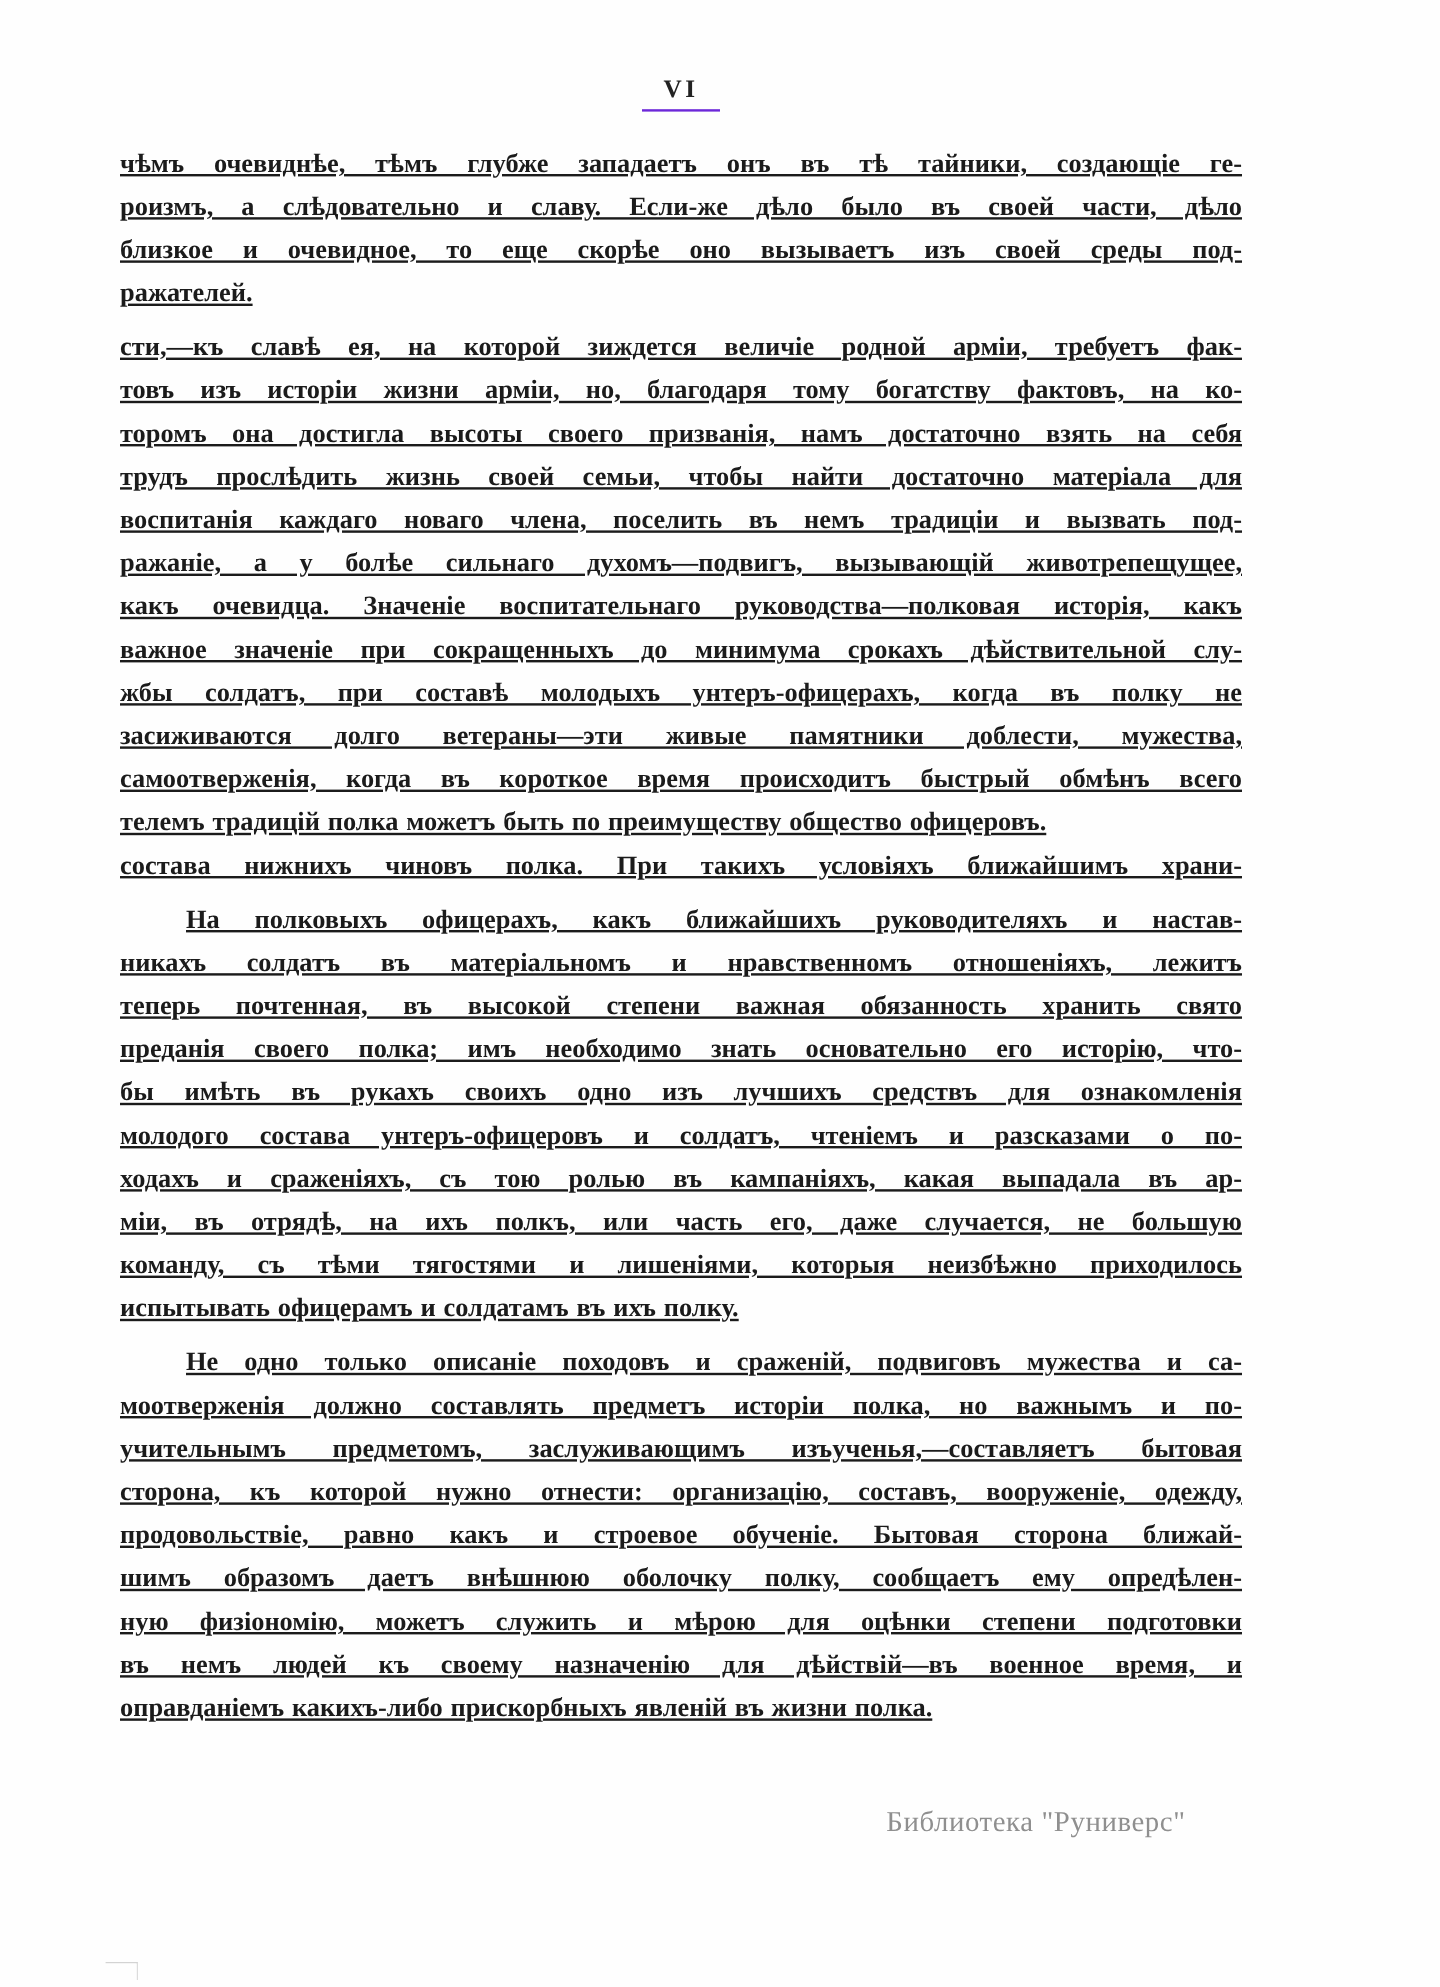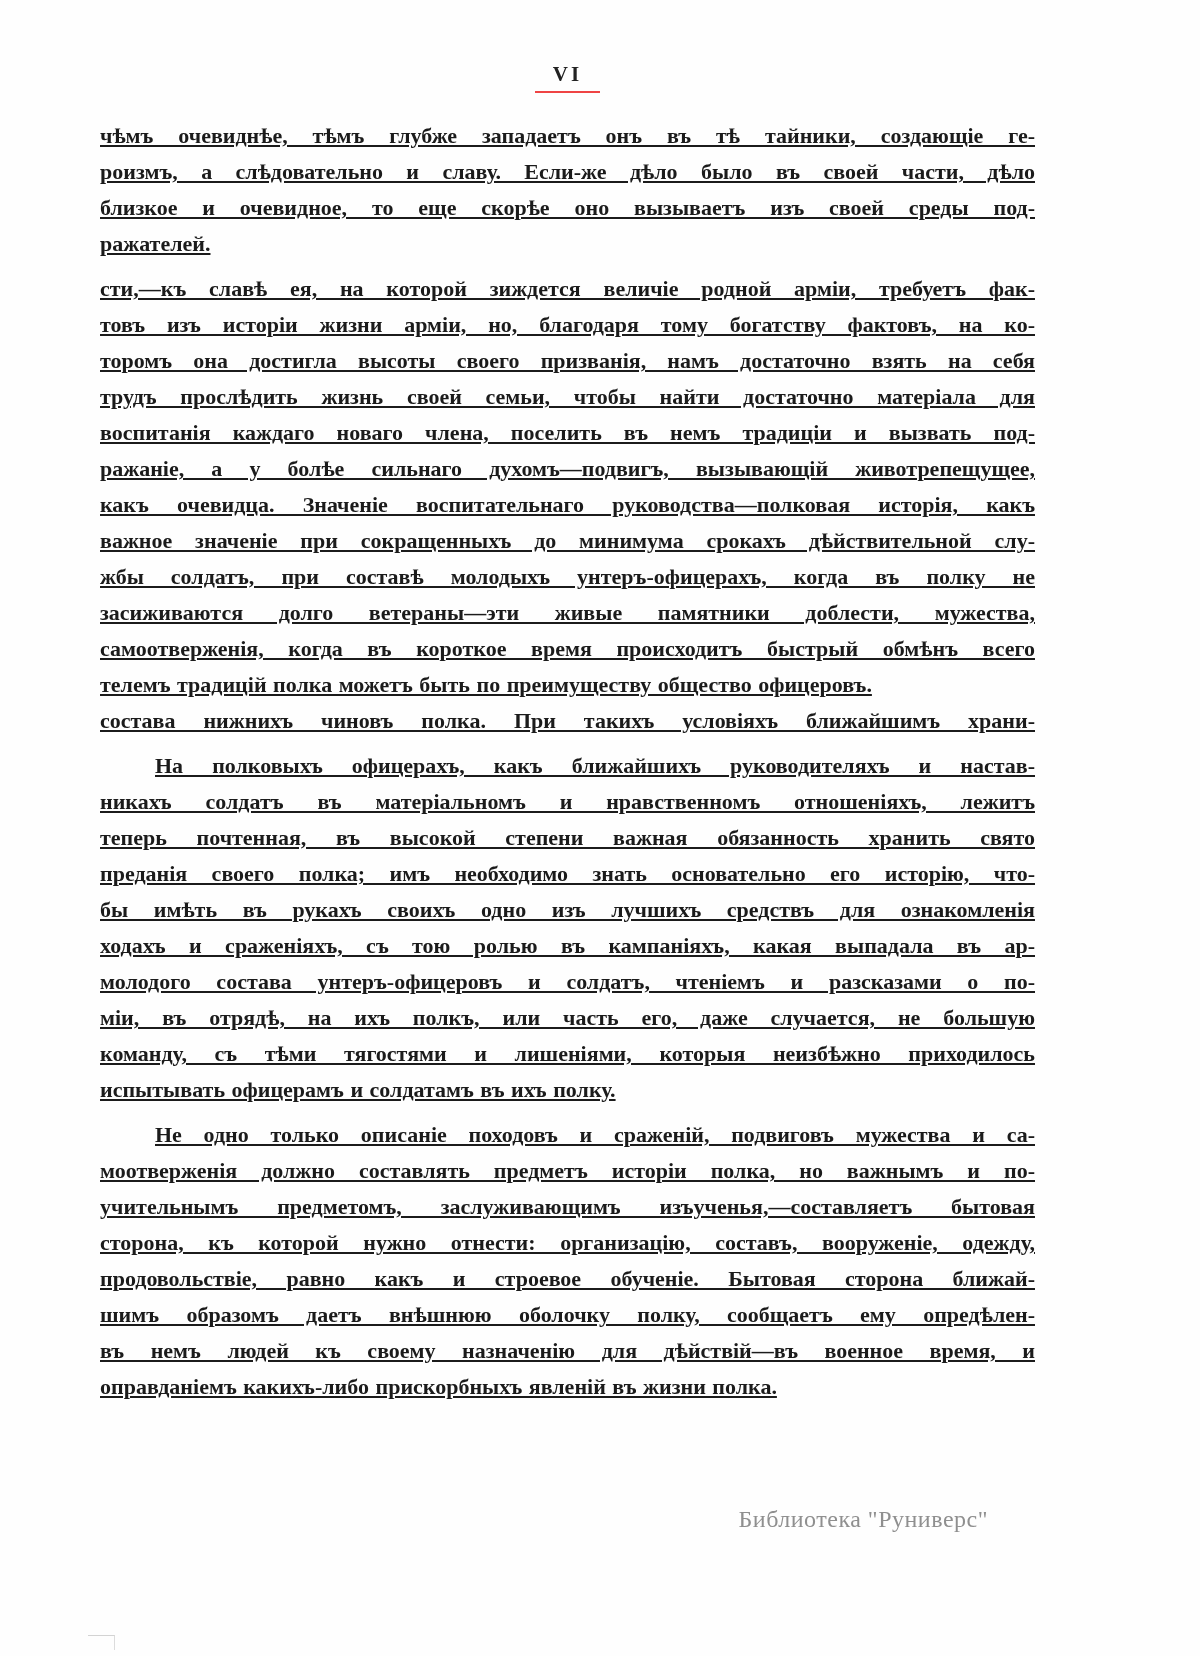--- a/index.html
+++ b/index.html
@@ -27,21 +27,21 @@
     width: 935px;
     text-align: center;
   }
   .pn-text {
     display: inline-block;
     font-size: 21px;
     font-weight: bold;
     letter-spacing: 3px;
     color: #222;
     padding: 0 18px 4px 18px;
-    border-bottom: 2px solid #ef4444;
+    border-bottom: 2px solid #6d28d9;
   }
   .text-block {
     position: absolute;
     top: 118px;
     left: 100px;
     width: 935px;
     text-decoration: underline;
   }
   .paragraph { margin: 0; }
   .paragraph + .paragraph { margin-top: 9px; }
@@ -111,33 +111,34 @@
         <div class="line">самоотверженія, когда въ короткое время происходитъ быстрый обмѣнъ всего</div>
         <div class="line last-line">телемъ традицій полка можетъ быть по преимуществу общество офицеровъ.</div>
         <div class="line">состава нижнихъ чиновъ полка. При такихъ условіяхъ ближайшимъ храни-</div>
       </div>
       <div class="paragraph">
         <div class="line first-line">На полковыхъ офицерахъ, какъ ближайшихъ руководителяхъ и настав-</div>
         <div class="line">никахъ солдатъ въ матеріальномъ и нравственномъ отношеніяхъ, лежитъ</div>
         <div class="line">теперь почтенная, въ высокой степени важная обязанность хранить свято</div>
         <div class="line">преданія своего полка; имъ необходимо знать основательно его исторію, что-</div>
         <div class="line">бы имѣть въ рукахъ своихъ одно изъ лучшихъ средствъ для ознакомленія</div>
+        <div class="line">молодого состава унтеръ-офицеровъ и солдатъ, чтеніемъ и разсказами о по-</div>
         <div class="line">ходахъ и сраженіяхъ, съ тою ролью въ кампаніяхъ, какая выпадала въ ар-</div>
-        <div class="line">молодого состава унтеръ-офицеровъ и солдатъ, чтеніемъ и разсказами о по-</div>
         <div class="line">міи, въ отрядѣ, на ихъ полкъ, или часть его, даже случается, не большую</div>
         <div class="line">команду, съ тѣми тягостями и лишеніями, которыя неизбѣжно приходилось</div>
         <div class="line last-line">испытывать офицерамъ и солдатамъ въ ихъ полку.</div>
       </div>
       <div class="paragraph">
         <div class="line first-line">Не одно только описаніе походовъ и сраженій, подвиговъ мужества и са-</div>
         <div class="line">моотверженія должно составлять предметъ исторіи полка, но важнымъ и по-</div>
         <div class="line">учительнымъ предметомъ, заслуживающимъ изъученья,—составляетъ бытовая</div>
         <div class="line">сторона, къ которой нужно отнести: организацію, составъ, вооруженіе, одежду,</div>
         <div class="line">продовольствіе, равно какъ и строевое обученіе. Бытовая сторона ближай-</div>
         <div class="line">шимъ образомъ даетъ внѣшнюю оболочку полку, сообщаетъ ему опредѣлен-</div>
+        <div class="line">ную физіономію, можетъ служить и мѣрою для оцѣнки степени подготовки</div>
         <div class="line">въ немъ людей къ своему назначенію для дѣйствій—въ военное время, и</div>
         <div class="line last-line">оправданіемъ какихъ-либо прискорбныхъ явленій въ жизни полка.</div>
       </div>
     </div>
 
   <div class="watermark">Библиотека "Руниверс"</div>
 
   <div class="scan-artifact"></div>
 </div>
 

